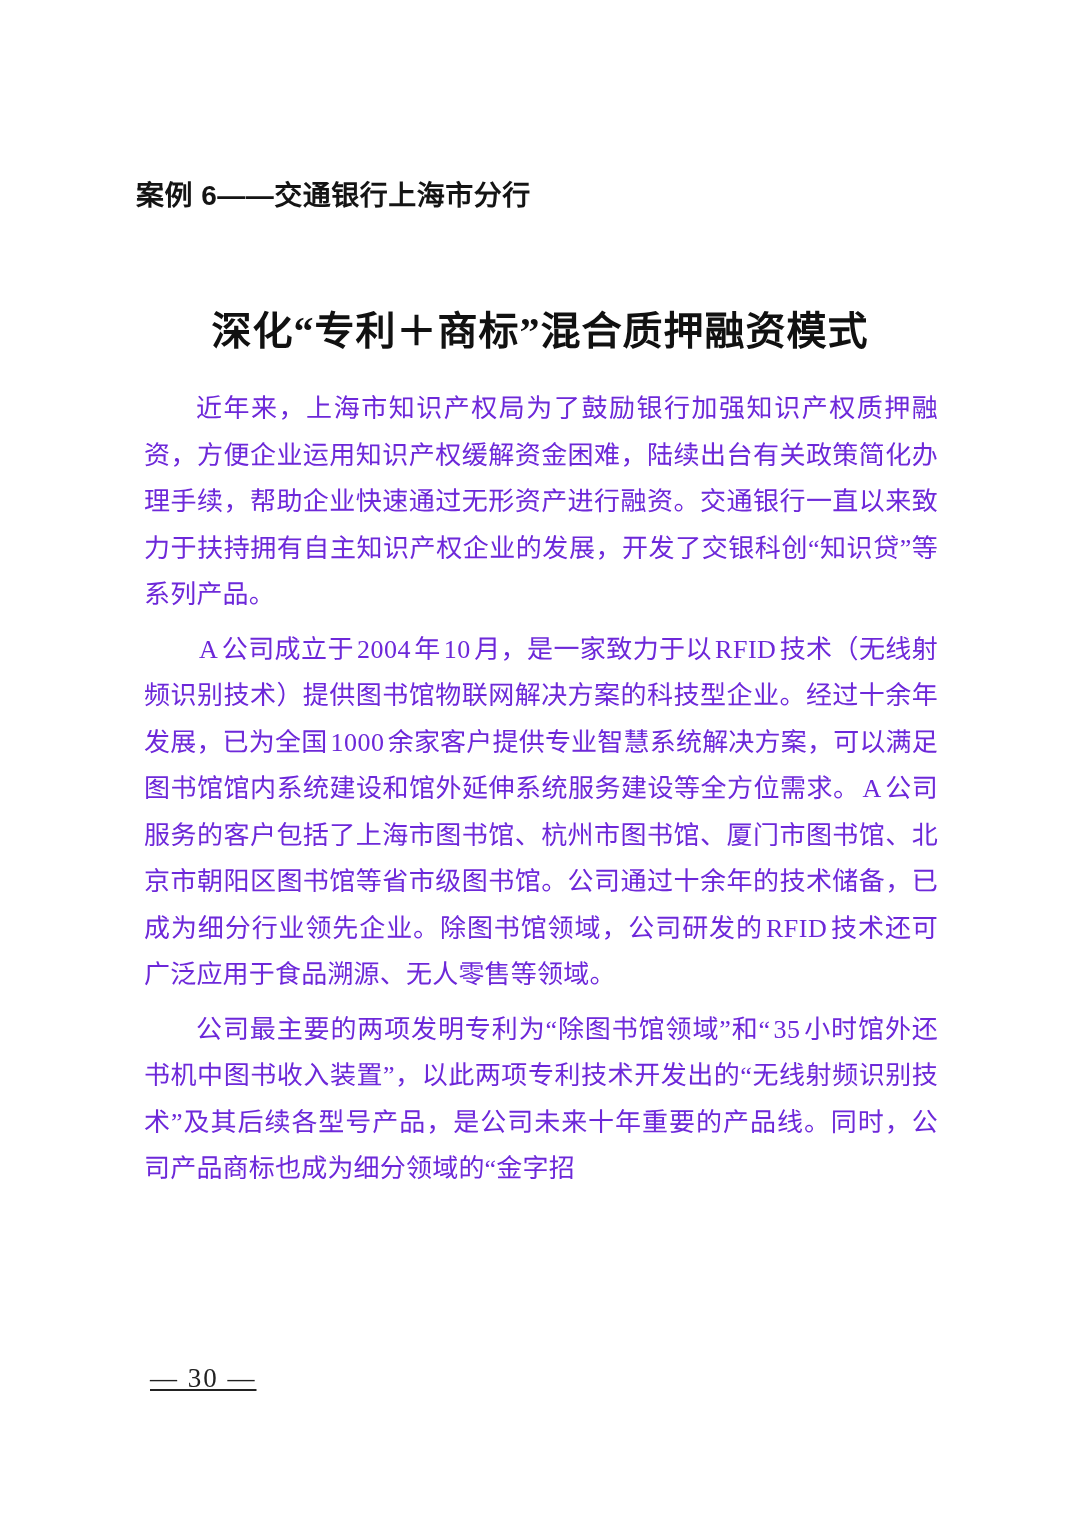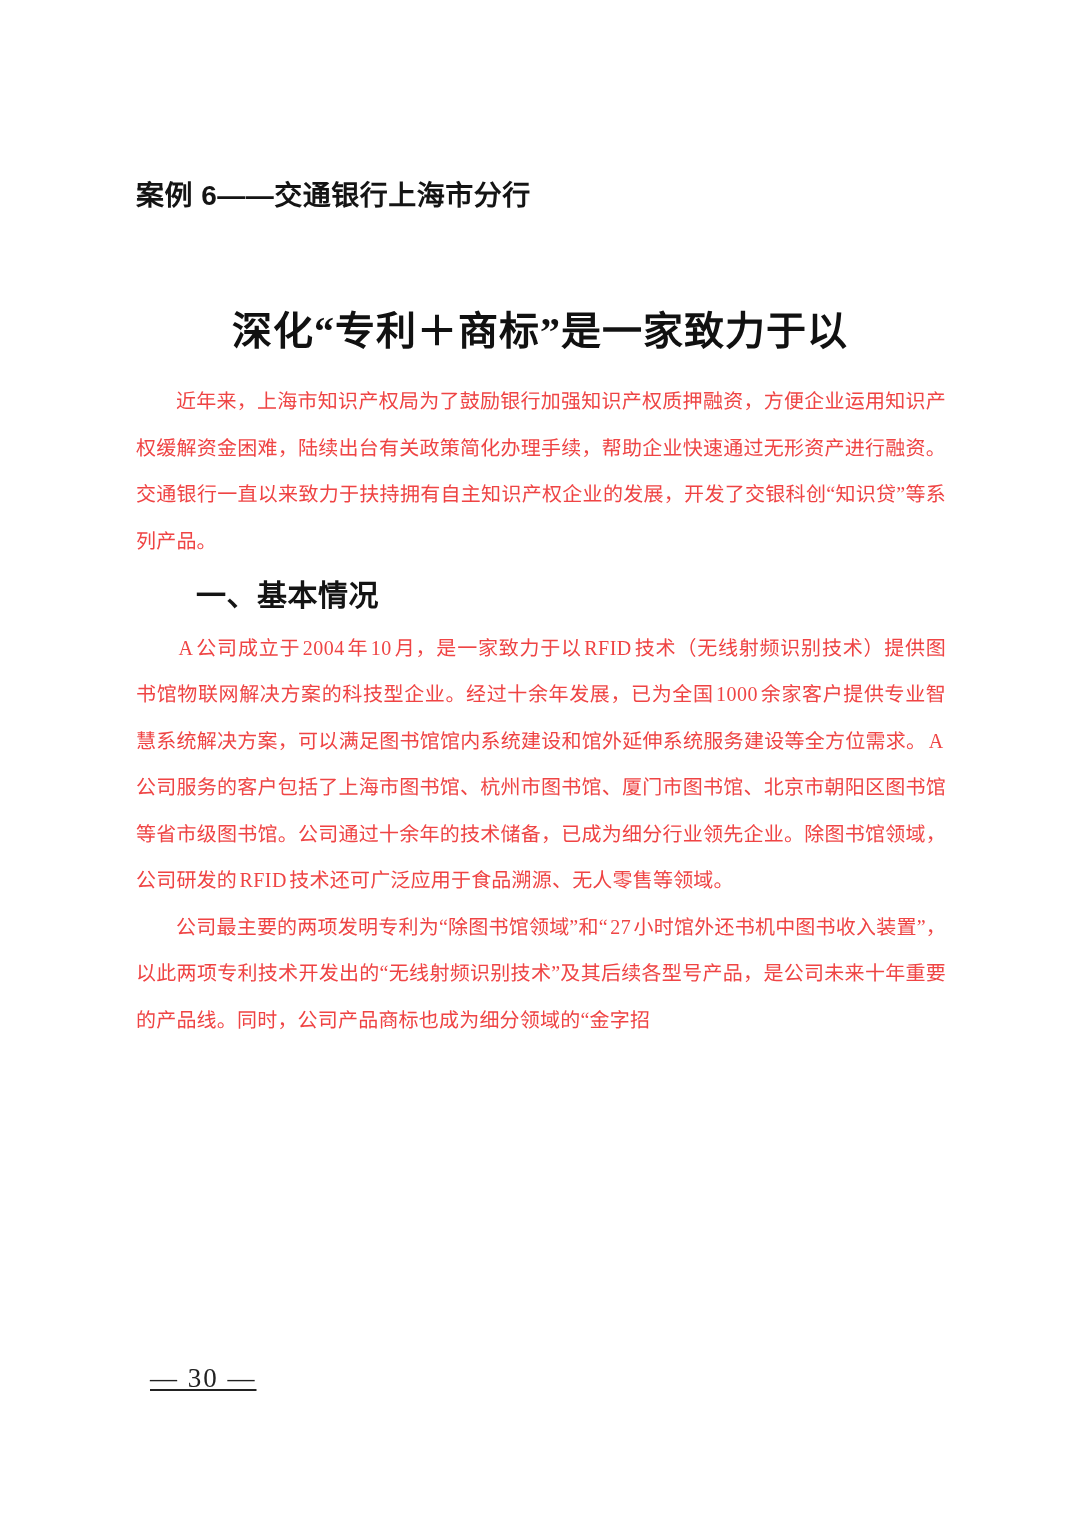--- a/index.html
+++ b/index.html
@@ -52,28 +52,28 @@
 
   
   .body-col {
     position: absolute;
     left: 136px;
     top: 378px;
     width: 810px;
   }
 
   .para {
-    margin: 0;
-    font-size: 20px;
+    margin: 8px;
+    font-size: 26px;
     line-height: 46.5px;
     text-align: justify;
     text-align-last: left;
     text-justify: inter-character;
     letter-spacing: 0.2px;
-    color: #ef4444;
+    color: #6d28d9;
     text-indent: 2em;
   }
 
   .para + .para {
     margin-top: 0;
   }
 
   
   .sec-head {
     margin: 9px 0 5px 0;
@@ -106,29 +106,28 @@
     text-decoration: underline;
   }
 </style>
 </head>
 <body>
 
 <div class="page">
 
   <div class="case-head">案例 6——交通银行上海市分行</div>
 
-  <h1 class="doc-title">深化“专利＋商标”是一家致力于以</h1>
+  <h1 class="doc-title">深化“专利＋商标”混合质押融资模式</h1>
 
   <div class="body-col">
 
     <p class="para">近年来，上海市知识产权局为了鼓励银行加强知识产权质押融资，方便企业运用知识产权缓解资金困难，陆续出台有关政策简化办理手续，帮助企业快速通过无形资产进行融资。交通银行一直以来致力于扶持拥有自主知识产权企业的发展，开发了交银科创“知识贷”等系列产品。</p>
 
-    <h2 class="sec-head">一、基本情况</h2>
 
     <p class="para"><span class="lat">A</span><span>公司成立于</span><span class="lat">2004</span><span>年</span><span class="lat">10</span><span>月，是一家致力于以</span><span class="lat">RFID</span><span>技术（无线射频识别技术）提供图书馆物联网解决方案的科技型企业。经过十余年发展，已为全国</span><span class="lat">1000</span><span>余家客户提供专业智慧系统解决方案，可以满足图书馆馆内系统建设和馆外延伸系统服务建设等全方位需求。</span><span class="lat">A</span><span>公司服务的客户包括了上海市图书馆、杭州市图书馆、厦门市图书馆、北京市朝阳区图书馆等省市级图书馆。公司通过十余年的技术储备，已成为细分行业领先企业。除图书馆领域，公司研发的</span><span class="lat">RFID</span><span>技术还可广泛应用于食品溯源、无人零售等领域。</span></p>
 
-    <p class="para"><span>公司最主要的两项发明专利为“除图书馆领域”和“</span><span class="lat">27</span><span>小时馆外还书机中图书收入装置”，以此两项专利技术开发出的“无线射频识别技术”及其后续各型号产品，是公司未来十年重要的产品线。同时，公司产品商标也成为细分领域的“金字招</span></p>
+    <p class="para"><span>公司最主要的两项发明专利为“除图书馆领域”和“</span><span class="lat">35</span><span>小时馆外还书机中图书收入装置”，以此两项专利技术开发出的“无线射频识别技术”及其后续各型号产品，是公司未来十年重要的产品线。同时，公司产品商标也成为细分领域的“金字招</span></p>
 
   </div>
 
   <div class="page-number">— 30 —</div>
 
 </div>
 
 </body></html>

